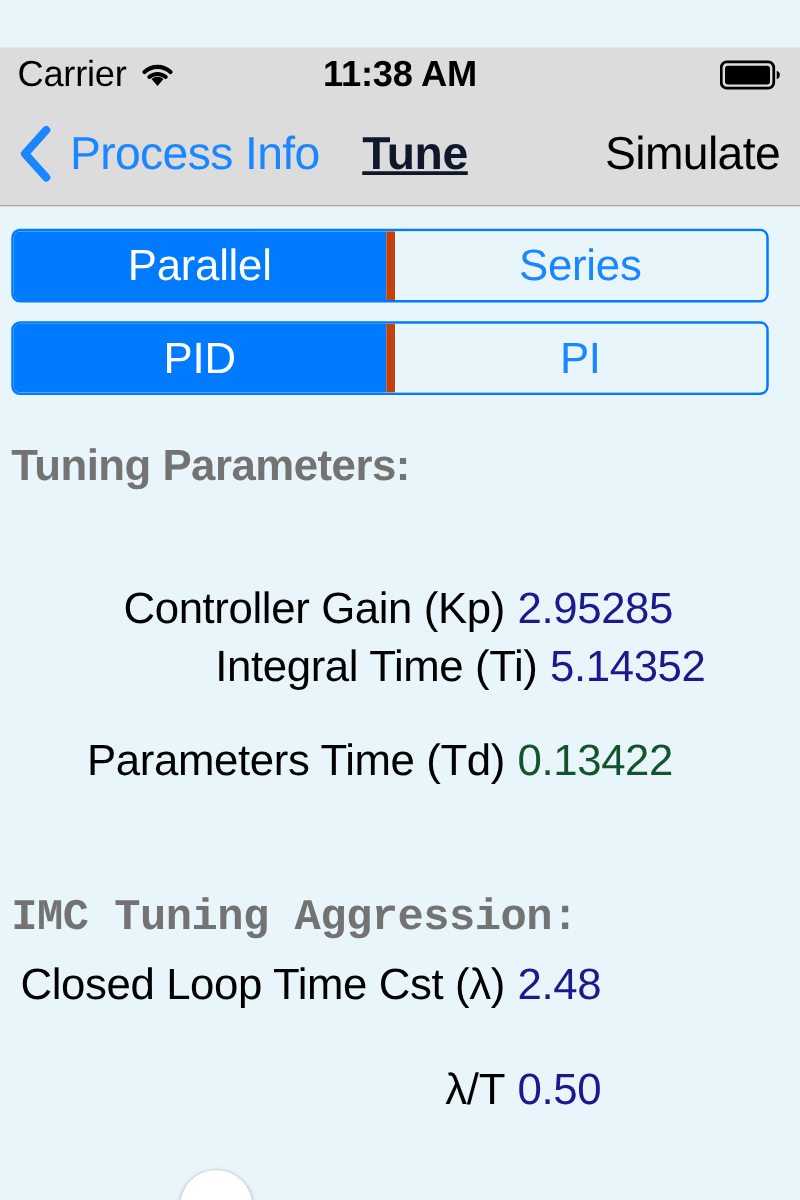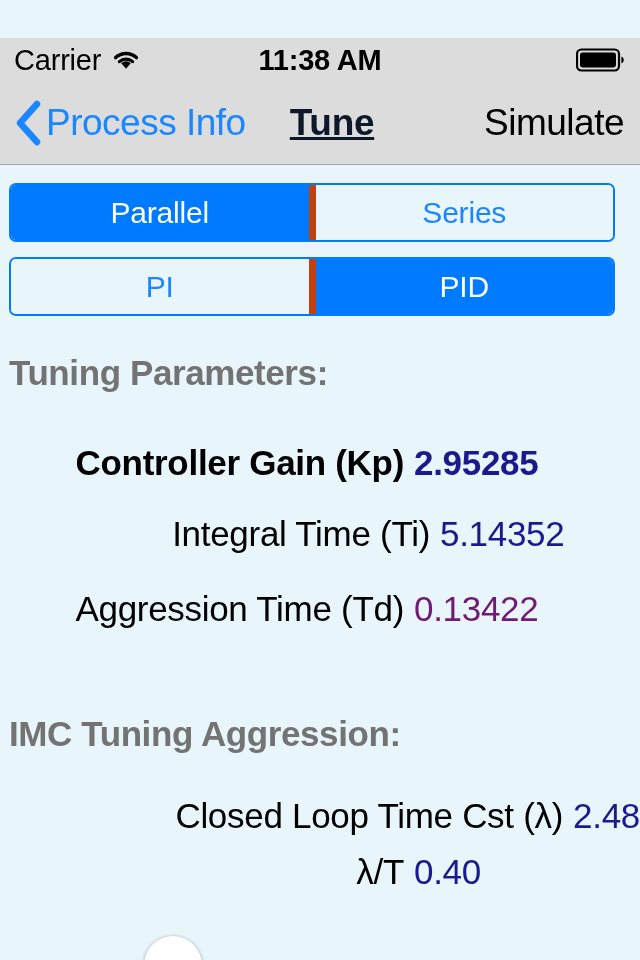--- a/index.html
+++ b/index.html
@@ -76,21 +76,21 @@
     border-bottom: 1px solid #a8a8a8;
     box-sizing: border-box;
   }
   .nav-back {
     position: absolute;
     left: 14px;
     top: 0;
     height: 82px;
     display: flex;
     align-items: center;
-    gap: 4px;
+    gap: 14px;
     cursor: pointer;
   }
   .chev-left svg { display: block; }
   .nav-back-label {
     font-size: 37px;
     color: #1a86ff;
     letter-spacing: -0.5px;
   }
   .nav-title {
     position: absolute;
@@ -133,21 +133,21 @@
     box-sizing: border-box;
     background: #e8f6fc;
   }
   #seg-mode { top: 145px; }
   #seg-algo { top: 219px; }
   .seg-btn {
     flex: 1 1 50%;
     display: flex;
     align-items: center;
     justify-content: center;
-    font-size: 30px;
+    font-size: 35px;
     color: #1a86ff;
     background: #e8f6fc;
     cursor: pointer;
     letter-spacing: -0.2px;
   }
   .seg-btn.selected {
     background: #007aff;
     color: #ffffff;
   }
   .seg-btn + .seg-btn {
@@ -157,21 +157,21 @@
   
   .section-heading {
     position: absolute;
     left: 9px;
     font-size: 35px;
     font-weight: bold;
     color: #737373;
     letter-spacing: -0.4px;
   }
   #heading-tuning { top: 315px; }
-  #heading-imc { top: 676px; }
+  #heading-imc { top: 676px; font-family: Liberation Mono, monospace; }
 
   
   .param-row {
     position: absolute;
     left: 0;
     width: 640px;
     display: flex;
     align-items: baseline;
     font-size: 35px;
     letter-spacing: -0.3px;
@@ -179,26 +179,26 @@
   .param-label {
     width: 404px;
     text-align: right;
     color: #000;
     padding-right: 0;
   }
   .param-value {
     margin-left: 10px;
     color: #1a1a8c;
   }
-  .param-value.teal { color: #701a75; }
-
-  #row-kp { top: 405px; font-weight: bold; }
+  .param-value.teal { color: #14532d; }
+
+  #row-kp { top: 429px; }
   #row-ti { top: 476px; padding-left: 26px; }
   #row-td { top: 551px; }
-  #row-lambda { top: 758px; justify-content: flex-end; }
+  #row-lambda { top: 730px; }
   #row-lambda-t { top: 814px; }
 
   
   .slider-wrap {
     position: absolute;
     left: 0;
     top: 898px;
     width: 640px;
     height: 76px;
     cursor: pointer;
@@ -275,51 +275,51 @@
     <div class="nav-title">Tune</div>
     <div class="nav-right">Simulate</div>
   </div>
 
   <div class="segmented" id="seg-mode">
     <div class="seg-btn selected">Parallel</div>
     <div class="seg-btn">Series</div>
   </div>
 
   <div class="segmented" id="seg-algo">
+    <div class="seg-btn selected">PID</div>
     <div class="seg-btn">PI</div>
-    <div class="seg-btn selected">PID</div>
   </div>
 
   <div class="section-heading" id="heading-tuning">Tuning Parameters:</div>
 
   <div class="param-row" id="row-kp">
     <span class="param-label">Controller Gain (Kp)</span>
     <span class="param-value">2.95285</span>
   </div>
 
   <div class="param-row" id="row-ti">
     <span class="param-label">Integral Time (Ti)</span>
     <span class="param-value">5.14352</span>
   </div>
 
   <div class="param-row" id="row-td">
-    <span class="param-label">Aggression Time (Td)</span>
+    <span class="param-label">Parameters Time (Td)</span>
     <span class="param-value teal">0.13422</span>
   </div>
 
   <div class="section-heading" id="heading-imc">IMC Tuning Aggression:</div>
 
   <div class="param-row" id="row-lambda">
     <span class="param-label">Closed Loop Time Cst (λ)</span>
     <span class="param-value">2.48</span>
   </div>
 
   <div class="param-row" id="row-lambda-t">
     <span class="param-label">λ/T</span>
-    <span class="param-value">0.40</span>
+    <span class="param-value">0.50</span>
   </div>
 
   <div class="slider-wrap">
     <div class="slider-track"></div>
     <div class="slider-fill"></div>
     <div class="slider-thumb"></div>
   </div>
 
 </div>
 

